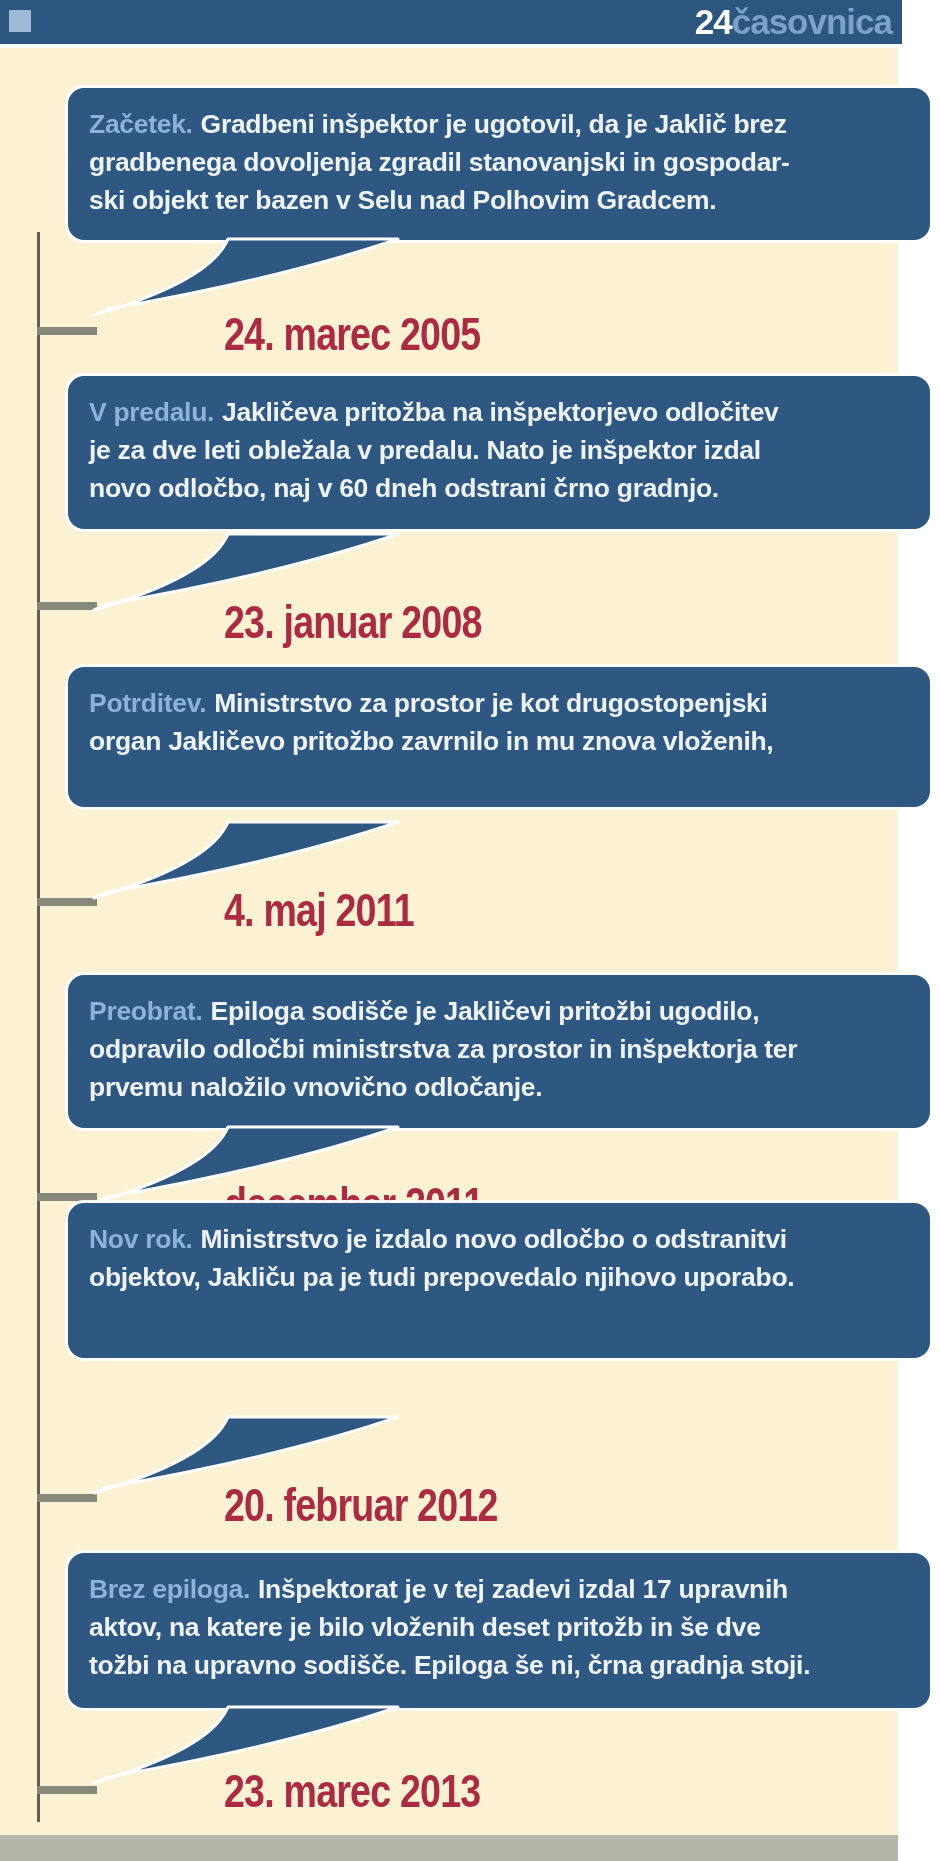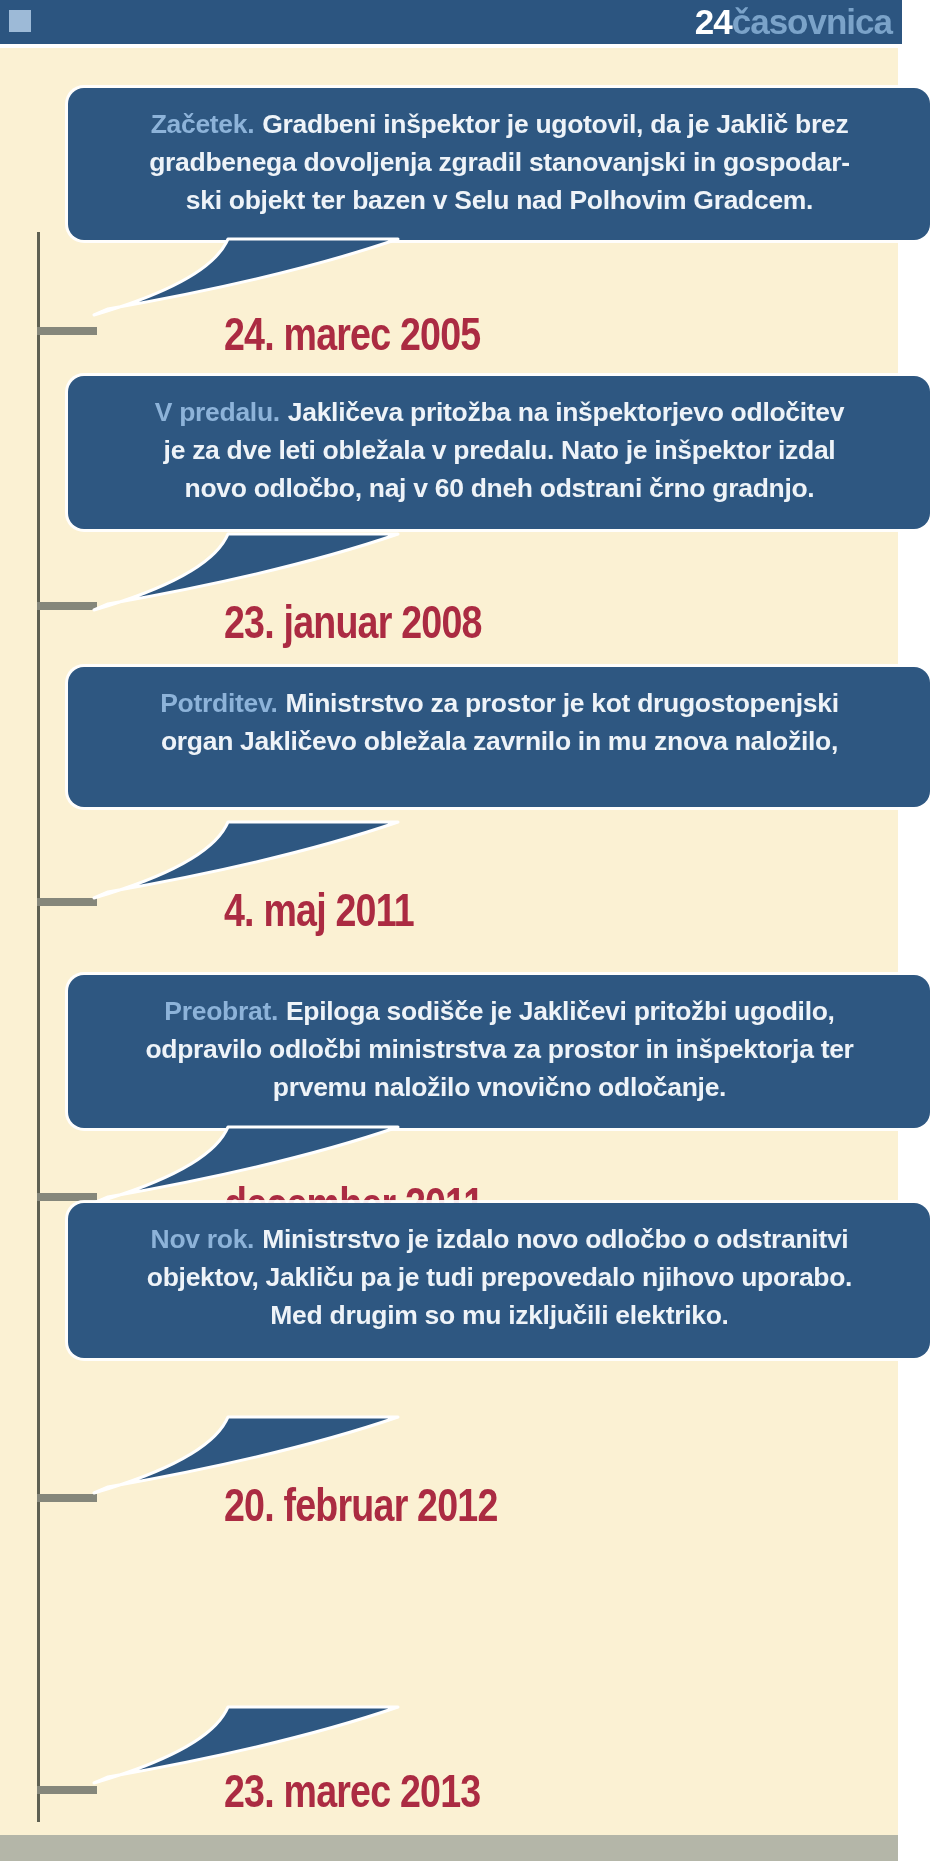--- a/index.html
+++ b/index.html
@@ -17,21 +17,21 @@
   
   .panel{position:absolute;left:0;top:48px;width:898px;height:1787px;background:#fbf1d3;}
   .bottom-bar{position:absolute;left:0;top:1835px;width:898px;height:26px;background:#b4b6a8;}
   
   .vline{position:absolute;left:37px;top:232px;width:3px;height:1590px;background:#5e6052;}
   .tick{position:absolute;left:37px;width:60px;height:8px;background:#85877b;}
   
   .bubble{
     position:absolute;left:68px;width:862px;border-radius:16px;
     background:#2e5781;box-shadow:0 0 0 3px rgba(255,255,255,.92);
-    box-sizing:border-box;padding:17px 20px 0 21px;text-align:center;
+    box-sizing:border-box;padding:17px 20px 0 21px;
   }
   .bubble p{margin:0;font-size:26.5px;font-weight:bold;line-height:38px;
             color:#eef3f8;letter-spacing:-0.3px;white-space:nowrap;}
   .bubble .lead{color:#8db3d9;margin-right:0.30em;}
   
   .tail{position:absolute;left:92px;width:312px;height:80px;overflow:visible;}
   .tail path{fill:#2e5781;stroke:#ffffff;stroke-width:3;stroke-linejoin:round;}
   
   .date{
     position:absolute;left:224px;font-size:47px;font-weight:bold;color:#ab2b42;
@@ -73,47 +73,51 @@
     <p>je za dve leti obležala v predalu. Nato je inšpektor izdal</p>
     <p>novo odločbo, naj v 60 dneh odstrani črno gradnjo.</p>
   </section>
   <svg class="tail" style="top:532px" viewBox="0 0 312 80">
       <path d="M 306 2 C 230 28 130 52 16 72 L 2 78 C 50 64 116 40 134 6 L 136 2 Z"></path>
     </svg>
   <div class="date" style="top:594px">23. januar 2008</div>
 
   <section class="bubble" style="top:667px;height:140px">
     <p><span class="lead">Potrditev.</span><span>Ministrstvo za prostor je kot drugostopenjski</span></p>
-    <p>organ Jakličevo obležala zavrnilo in mu znova naložilo,</p>
+    <p>organ Jakličevo pritožbo zavrnilo in mu znova vloženih,</p>
   </section>
   <svg class="tail" style="top:820px" viewBox="0 0 312 80">
       <path d="M 306 2 C 230 28 130 52 16 72 L 2 78 C 50 64 116 40 134 6 L 136 2 Z"></path>
     </svg>
   <div class="date" style="top:882px">4. maj 2011</div>
 
   <section class="bubble" style="top:975px;height:153px">
     <p><span class="lead">Preobrat.</span><span>Epiloga sodišče je Jakličevi pritožbi ugodilo,</span></p>
     <p>odpravilo odločbi ministrstva za prostor in inšpektorja ter</p>
     <p>prvemu naložilo vnovično odločanje.</p>
   </section>
   <svg class="tail" style="top:1125px" viewBox="0 0 312 80">
       <path d="M 306 2 C 230 28 130 52 16 72 L 2 78 C 50 64 116 40 134 6 L 136 2 Z"></path>
     </svg>
   <div class="date" style="top:1176px">december 2011</div>
 
   <section class="bubble" style="top:1203px;height:155px">
     <p><span class="lead">Nov rok.</span><span>Ministrstvo je izdalo novo odločbo o odstranitvi</span></p>
     <p>objektov, Jakliču pa je tudi prepovedalo njihovo uporabo.</p>
-    <p>Med drugim so mu izključili elektriko.</p>
   </section>
   <svg class="tail" style="top:1415px" viewBox="0 0 312 80">
       <path d="M 306 2 C 230 28 130 52 16 72 L 2 78 C 50 64 116 40 134 6 L 136 2 Z"></path>
     </svg>
   <div class="date" style="top:1477px">20. februar 2012</div>
 
+  <section class="bubble" style="top:1553px;height:155px">
+    <p><span class="lead">Brez epiloga.</span><span>Inšpektorat je v tej zadevi izdal 17 upravnih</span></p>
+    <p>aktov, na katere je bilo vloženih deset pritožb in še dve</p>
+    <p>tožbi na upravno sodišče. Epiloga še ni, črna gradnja stoji.</p>
+  </section>
   <svg class="tail" style="top:1705px" viewBox="0 0 312 80">
       <path d="M 306 2 C 230 28 130 52 16 72 L 2 78 C 50 64 116 40 134 6 L 136 2 Z"></path>
     </svg>
   <div class="date" style="top:1763px">23. marec 2013</div>
 
   <div class="bottom-bar"></div>
 
 </div>
 
 </body></html>

